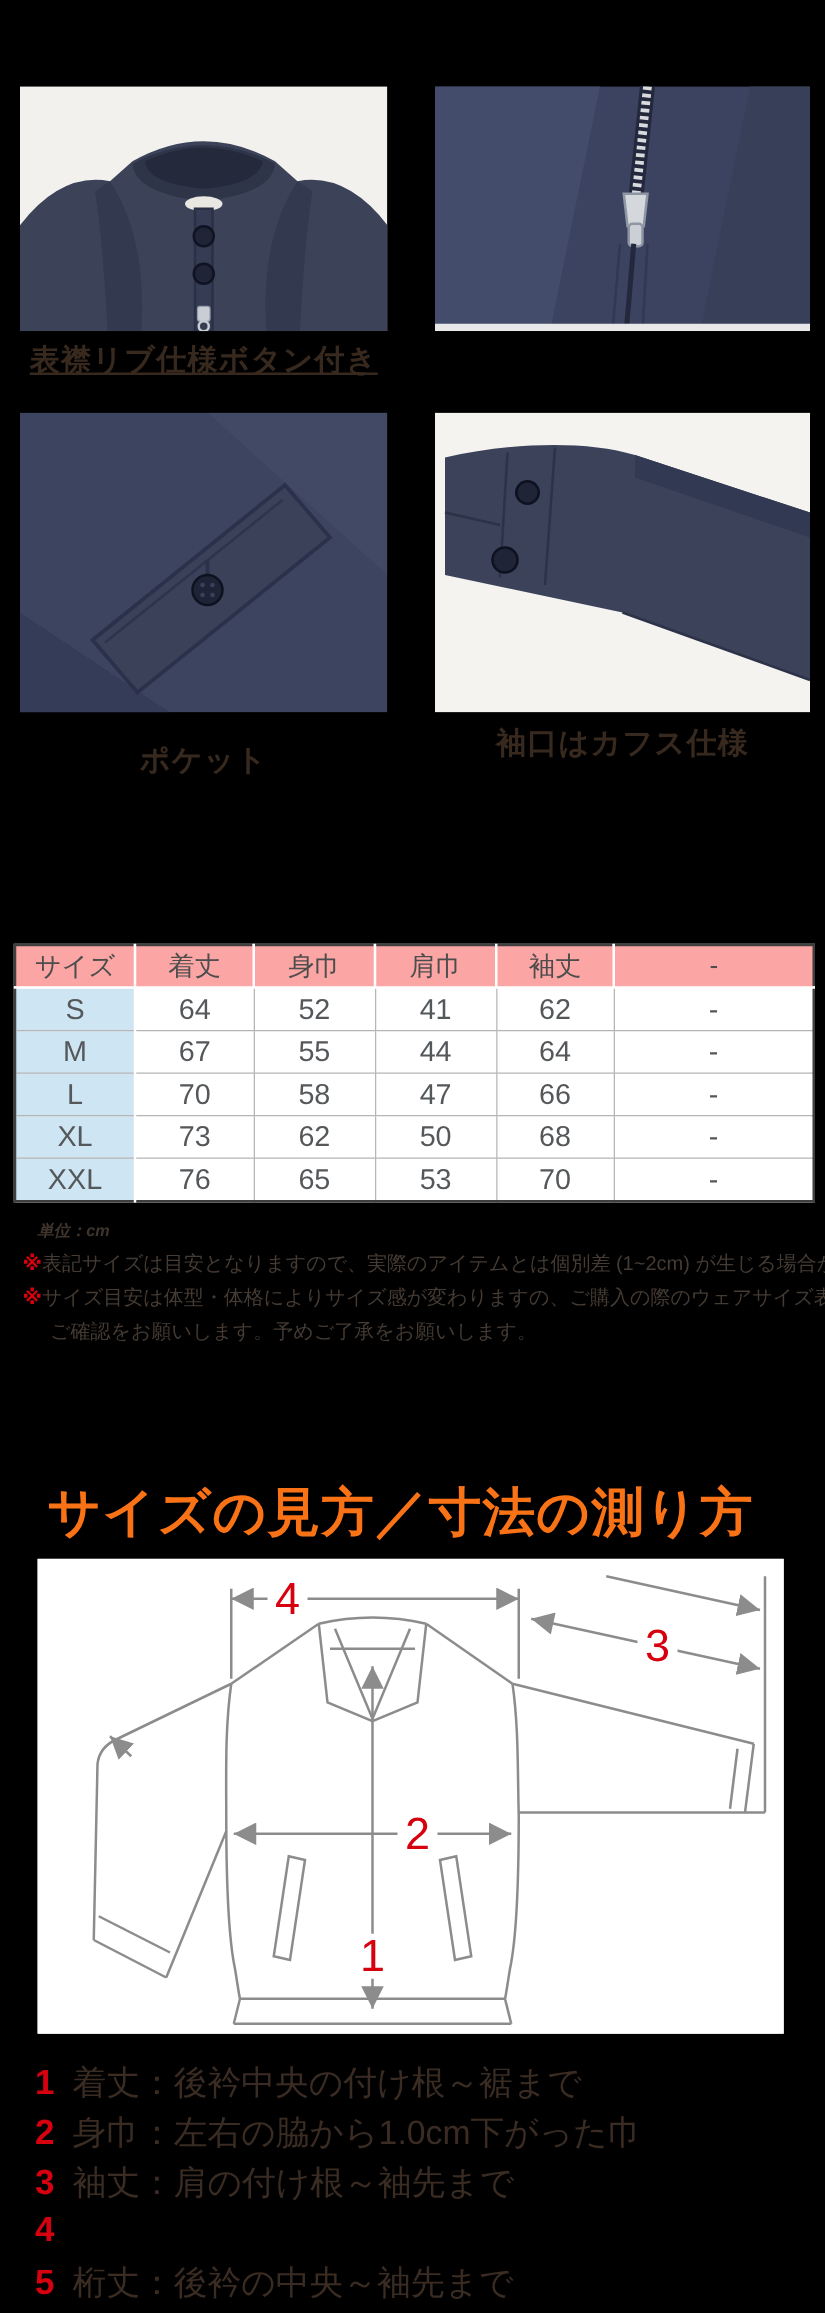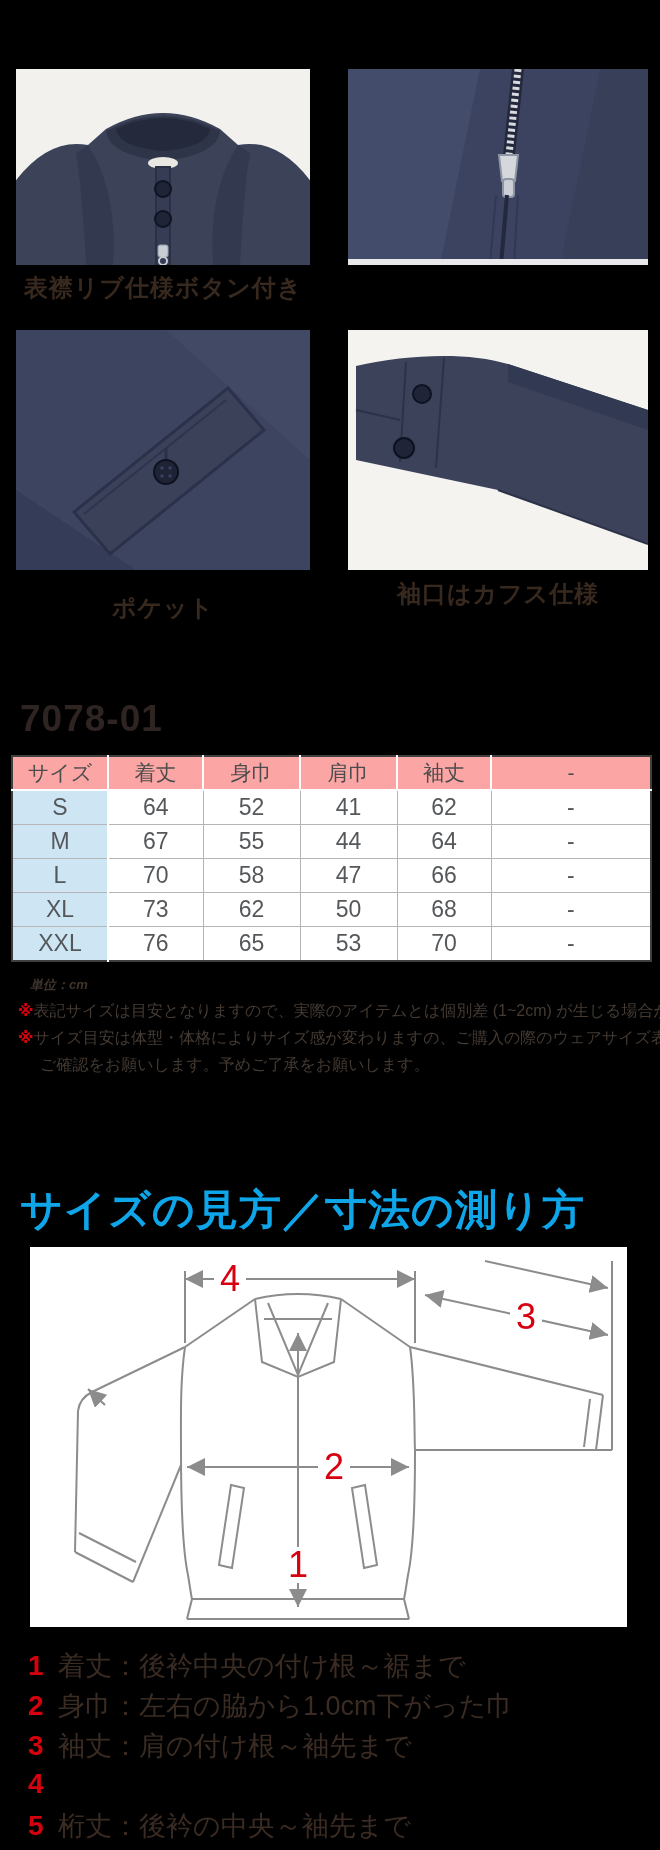--- a/index.html
+++ b/index.html
@@ -22,22 +22,22 @@
                       border:1px solid #b5b5b5;}
   table.size tbody td.size-col{background:#cee5f3;border-right:2px solid #fff;border-left:none;}
   table.size tbody tr:first-child td{border-top:none;}
   table.size tbody tr:last-child td{border-bottom:none;}
   table.size tbody td:last-child{border-right:none;}
   .unit-note{position:absolute;left:30px;top:976px;font-size:13px;font-weight:bold;color:#40352c;font-style:italic;}
   .note-line{position:absolute;left:18px;width:636px;font-size:16px;color:#453b33;
              letter-spacing:0px;white-space:nowrap;}
   .note-line .mark{color:#d7000f;font-weight:bold;}
   .note-cont{left:40px;}
-  .measure-heading{position:absolute;left:20px;top:1182px;font-size:42px;font-weight:bold;
-                   letter-spacing:1px;color:#0ea5e9;}
+  .measure-heading{position:absolute;left:38px;top:1182px;font-size:42px;font-weight:bold;
+                   letter-spacing:1px;color:#f97316;}
   .diagram{position:absolute;left:30px;top:1247px;width:597px;height:380px;background:#fff;}
   .legend{position:absolute;left:28px;top:1648px;width:610px;display:flex;
           flex-direction:column;gap:9px;}
   .legend-row{display:flex;align-items:baseline;height:31px;}
   .legend-num{color:#d7000f;font-size:28px;font-weight:bold;width:30px;flex:0 0 30px;}
   .legend-text{color:#3a2c23;font-size:27px;letter-spacing:0px;white-space:nowrap;}
 </style>
 </head>
 <body>
 
@@ -69,21 +69,21 @@
       <line x1="170" y1="0" x2="161" y2="86" stroke="#d8dade" stroke-width="7" stroke-dasharray="3 3"></line>
       <path d="M151,86 L170,86 L167,112 L154,112 Z" fill="#d4d7dc" stroke="#8f96a3" stroke-width="2"></path>
       <rect x="155" y="110" width="11" height="18" rx="3" fill="#ccd0d6" stroke="#8f96a3" stroke-width="2"></rect>
       <line x1="159" y1="126" x2="153" y2="196" stroke="#23283c" stroke-width="4"></line>
       <line x1="170" y1="126" x2="166" y2="196" stroke="#313852" stroke-width="2"></line>
       <line x1="148" y1="126" x2="142" y2="196" stroke="#313852" stroke-width="2"></line>
       <rect x="0" y="190" width="300" height="6" fill="#e8e8ea"></rect>
     </svg>
   </div>
 
-  <div class="caption" style="left:16px;top:272px;width:294px;">表襟リブ仕様ボタン付き</div>
+  <div class="caption" style="left:16px;top:272px;width:294px;text-decoration:underline;">表襟リブ仕様ボタン付き</div>
 
   <div class="photo" style="left:16px;top:330px;width:294px;height:240px;">
     <svg width="294" height="240" viewBox="0 0 294 240">
       <rect width="294" height="240" fill="#3d4460"></rect>
       <path d="M150,0 L294,0 L294,130 Z" fill="#434b68" opacity="0.7"></path>
       <path d="M0,240 L0,160 L120,240 Z" fill="#353c57"></path>
       <path d="M58,182 L212,58 L248,100 L94,224 Z" fill="#3a4158" stroke="#2b314a" stroke-width="3"></path>
       <path d="M68,184 L210,70" fill="none" stroke="#2e3450" stroke-width="2"></path>
       <line x1="150" y1="118" x2="150" y2="130" stroke="#2b314a" stroke-width="3"></line>
       <circle cx="150" cy="142" r="12" fill="#1e2436" stroke="#0e1220" stroke-width="2"></circle>
@@ -104,21 +104,20 @@
       <path d="M8,80 L52,90" stroke="#2c3248" stroke-width="2" fill="none"></path>
       <circle cx="74" cy="64" r="9" fill="#1f2537" stroke="#0d1120" stroke-width="2"></circle>
       <circle cx="56" cy="118" r="10" fill="#1f2537" stroke="#0d1120" stroke-width="2"></circle>
       <path d="M150,160 L300,214" stroke="#2c3248" stroke-width="2" fill="none"></path>
     </svg>
   </div>
 
   <div class="caption" style="left:16px;top:578px;width:294px;margin-top:14px;">ポケット</div>
   <div class="caption" style="left:348px;top:578px;width:300px;">袖口はカフス仕様</div>
 
-  <div class="product-code">7078-01</div>
 
   <table class="size">
     <colgroup>
       <col style="width:96px">
         <col style="width:95px">
         <col style="width:97px">
       <col style="width:97px">
         <col style="width:94px">
         <col style="width:160px">
     </colgroup>

